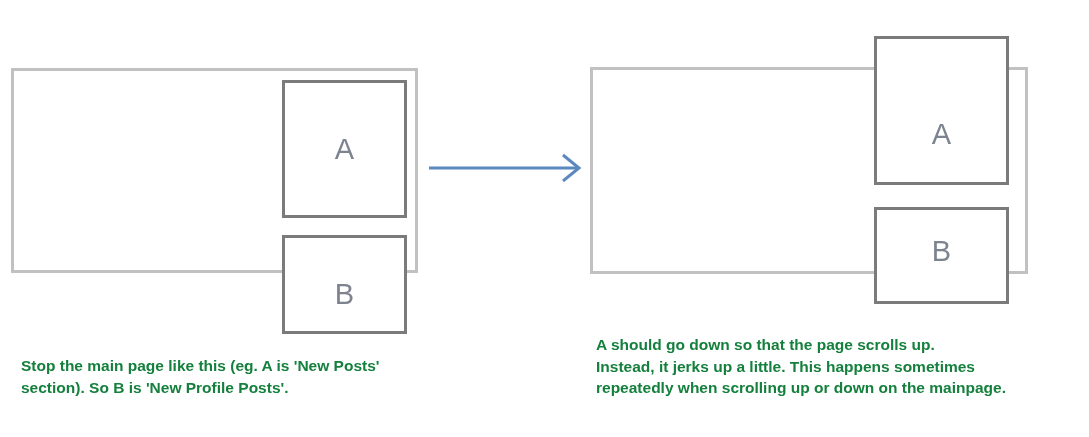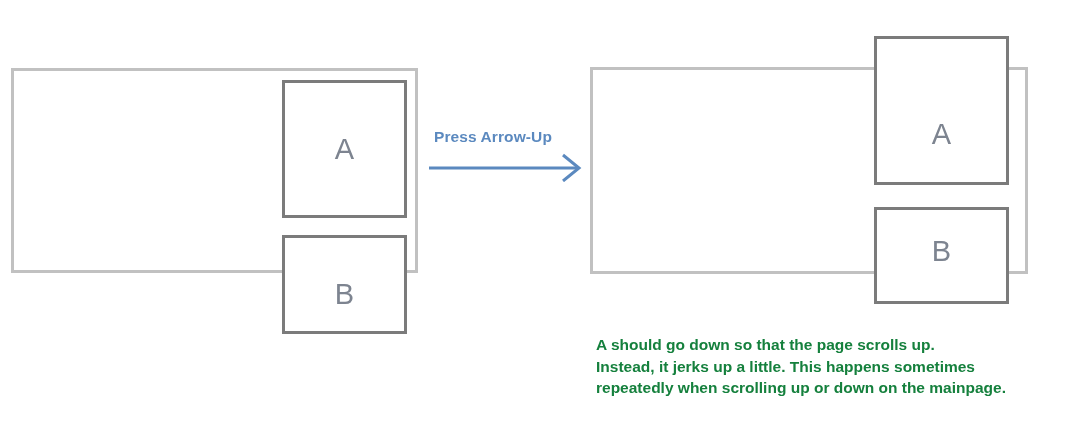--- a/index.html
+++ b/index.html
@@ -104,35 +104,36 @@
 
   <div id="left-box-a" class="section-box">
     <span class="section-label">A</span>
   </div>
 
   <div id="left-box-b" class="section-box">
     <span class="section-label">B</span>
   </div>
 
   <div id="arrow-group">
-    <div id="arrow-caption">Press Arrow-Up</div>
     <svg id="arrow-svg" width="160" height="30" viewBox="0 0 160 30">
       <line x1="2" y1="16" x2="150" y2="16" stroke="#5b89bf" stroke-width="3"></line>
       <polyline points="136,3 152,16 136,29" fill="none" stroke="#5b89bf" stroke-width="3"></polyline>
     </svg>
   </div>
 
   <div id="right-viewport" class="viewport-rect"></div>
 
   <div id="right-box-a" class="section-box">
     <span class="section-label">A</span>
   </div>
 
   <div id="right-box-b" class="section-box">
     <span class="section-label">B</span>
   </div>
 
+  <div id="left-caption" class="caption">Stop the main page like this (eg. A is 'New Posts'
+section). So B is 'New Profile Posts'.</div>
 
   <div id="right-caption" class="caption">A should go down so that the page scrolls up.
 Instead, it jerks up a little. This happens sometimes
 repeatedly when scrolling up or down on the mainpage.</div>
 
 </div>
 
 </body></html>

